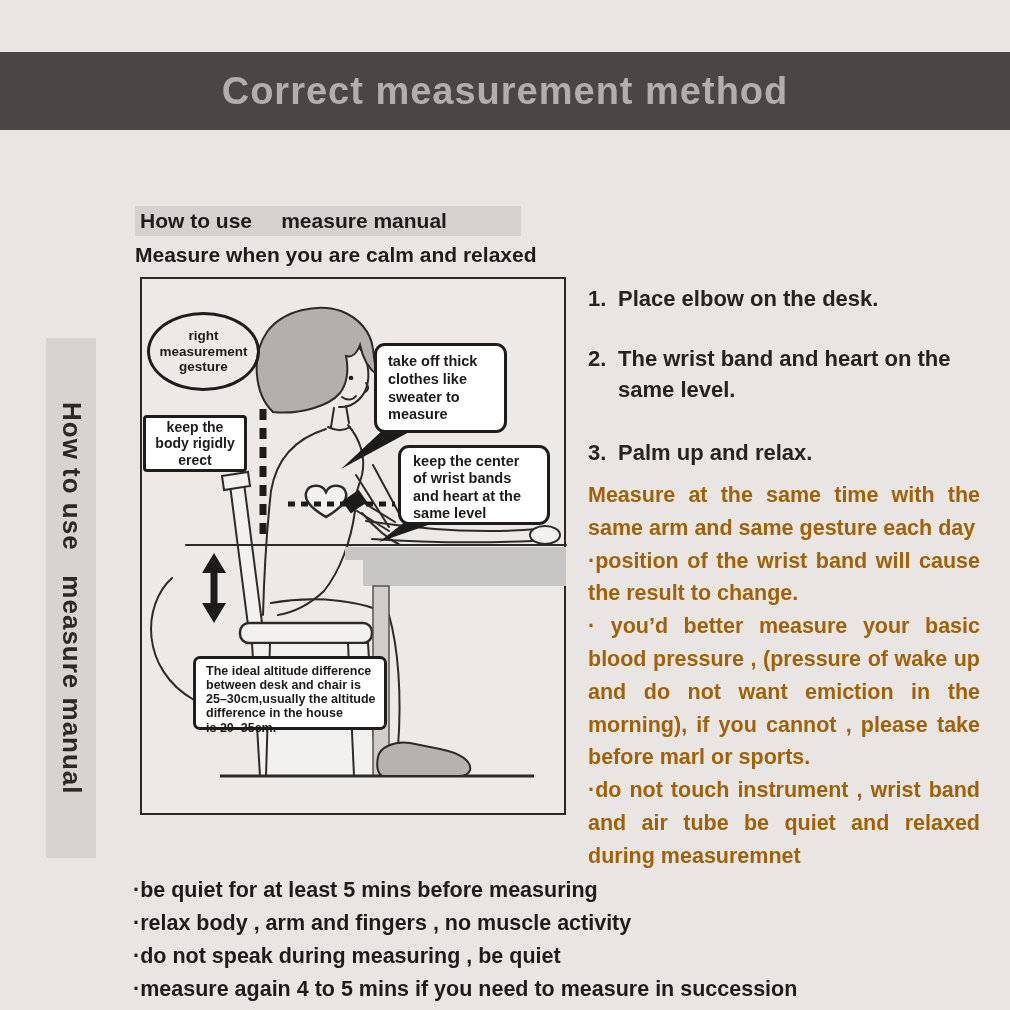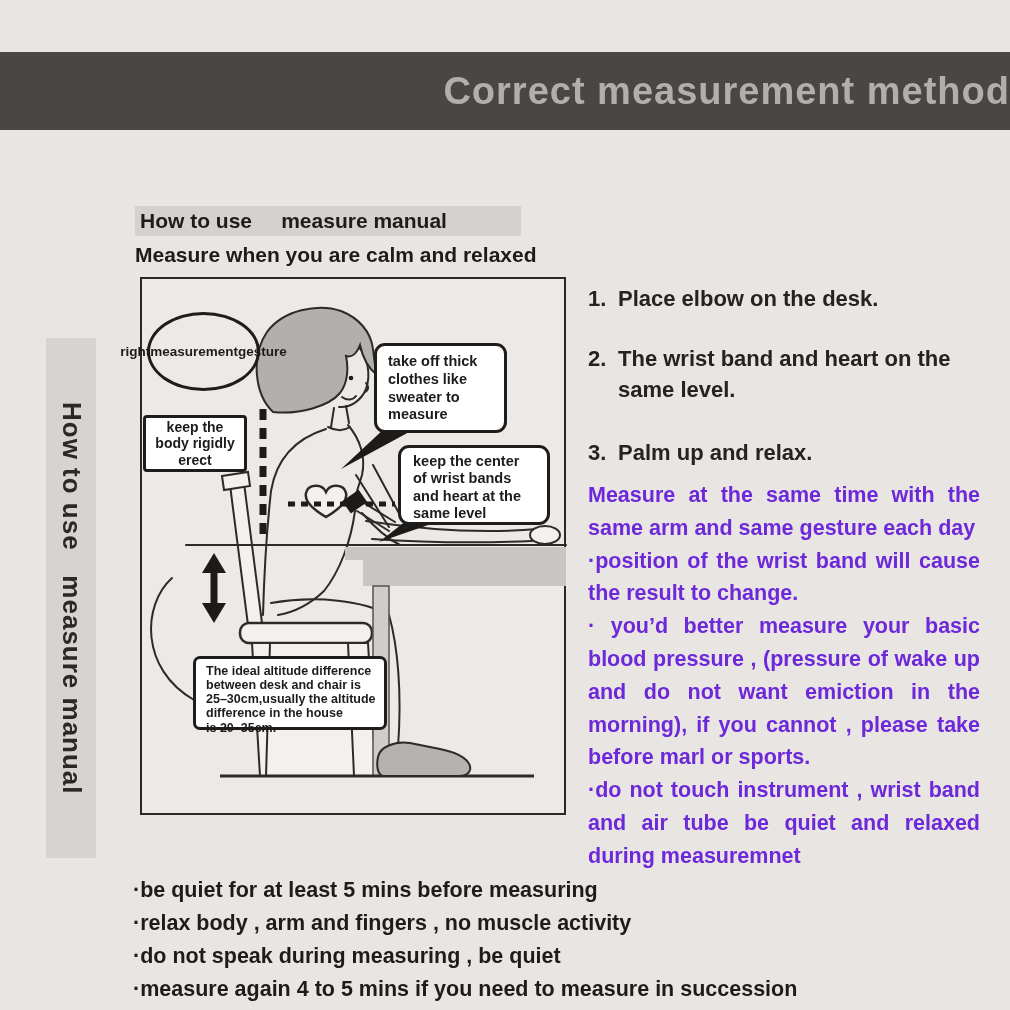--- a/index.html
+++ b/index.html
@@ -7,21 +7,21 @@
     width:1010px;height:1010px;position:relative;overflow:hidden;
     background:#e8e5e3;
     font-family:"Liberation Sans", sans-serif;
     color:#262220;
   }
   .header-band{
     position:absolute;left:0;top:52px;width:1010px;height:78px;
     background:#494645;
   }
   .page-title{
-    width:100%;text-align:right;line-height:78px;
+    width:100%;text-align:center;line-height:78px;
     font-size:38px;font-weight:700;color:#b3aeae;letter-spacing:1px;
   }
   .section-heading{
     position:absolute;left:135px;top:206px;width:386px;height:30px;
     background:#d4d1cf;font-size:21px;font-weight:700;line-height:30px;
     white-space:pre;padding-left:5px;box-sizing:border-box;color:#1e1b1a;
   }
   .section-sub{
     position:absolute;left:135px;top:243px;font-size:21px;font-weight:700;
     color:#1e1b1a;white-space:pre;
@@ -39,21 +39,21 @@
     border:2px solid #2b2826;background:#ece9e7;box-sizing:border-box;
   }
   .illustration svg{position:absolute;left:0;top:0;}
   .callout{
     position:absolute;box-sizing:border-box;background:#ffffff;
     color:#1e1b1a;font-weight:600;
   }
   .callout .ln{white-space:pre;}
   .co-oval{
     left:5px;top:33px;width:113px;height:79px;border:3px solid #1f1d1c;
-    border-radius:50%;display:flex;flex-direction:row;align-items:center;
+    border-radius:50%;display:flex;flex-direction:column;align-items:center;
     justify-content:center;font-size:13.5px;line-height:1.17;text-align:center;
     background:transparent;
   }
   .co-body{
     left:1px;top:136px;width:104px;height:57px;border:3px solid #1f1d1c;
     border-radius:4px;display:flex;flex-direction:column;align-items:center;
     justify-content:center;font-size:14px;line-height:1.15;text-align:center;
   }
   .co-takeoff{
     left:232px;top:64px;width:133px;height:90px;border:3px solid #1f1d1c;
@@ -68,21 +68,21 @@
     border-radius:7px;font-size:12.5px;line-height:1.13;padding:5px 0 0 10px;
   }
   .step{position:absolute;display:flex;font-size:22px;font-weight:600;color:#262220;line-height:31px;}
   .step-num{width:30px;flex:0 0 30px;}
   .step-text{flex:1;}
   .step1{top:283px;left:588px;width:396px;}
   .step2{top:343px;left:588px;width:396px;}
   .step3{top:437px;left:588px;width:396px;}
   .notes{
     position:absolute;left:588px;top:479px;width:392px;
-    font-size:21.5px;font-weight:600;line-height:32.8px;color:#6d28d9;
+    font-size:21.5px;font-weight:600;line-height:32.8px;color:#a16207;
   }
   .notes p{margin:0;text-align:justify;}
   .footer-notes{
     position:absolute;left:133px;top:874px;width:860px;
     font-size:21.5px;font-weight:600;line-height:33px;color:#1e1b1a;
   }
   .footer-notes div{white-space:pre;}
 </style>
 </head>
 <body>

